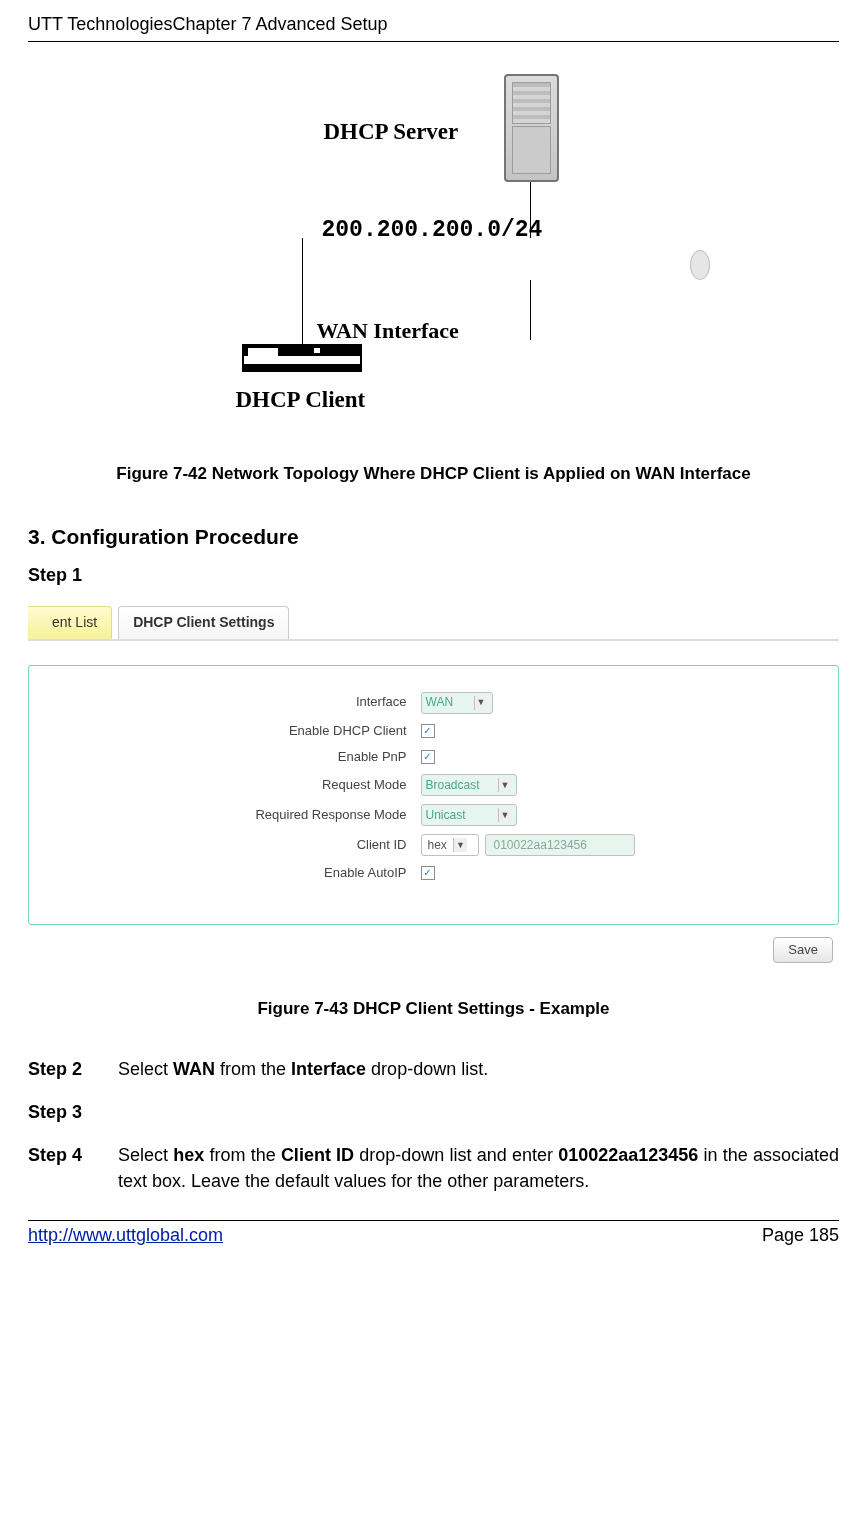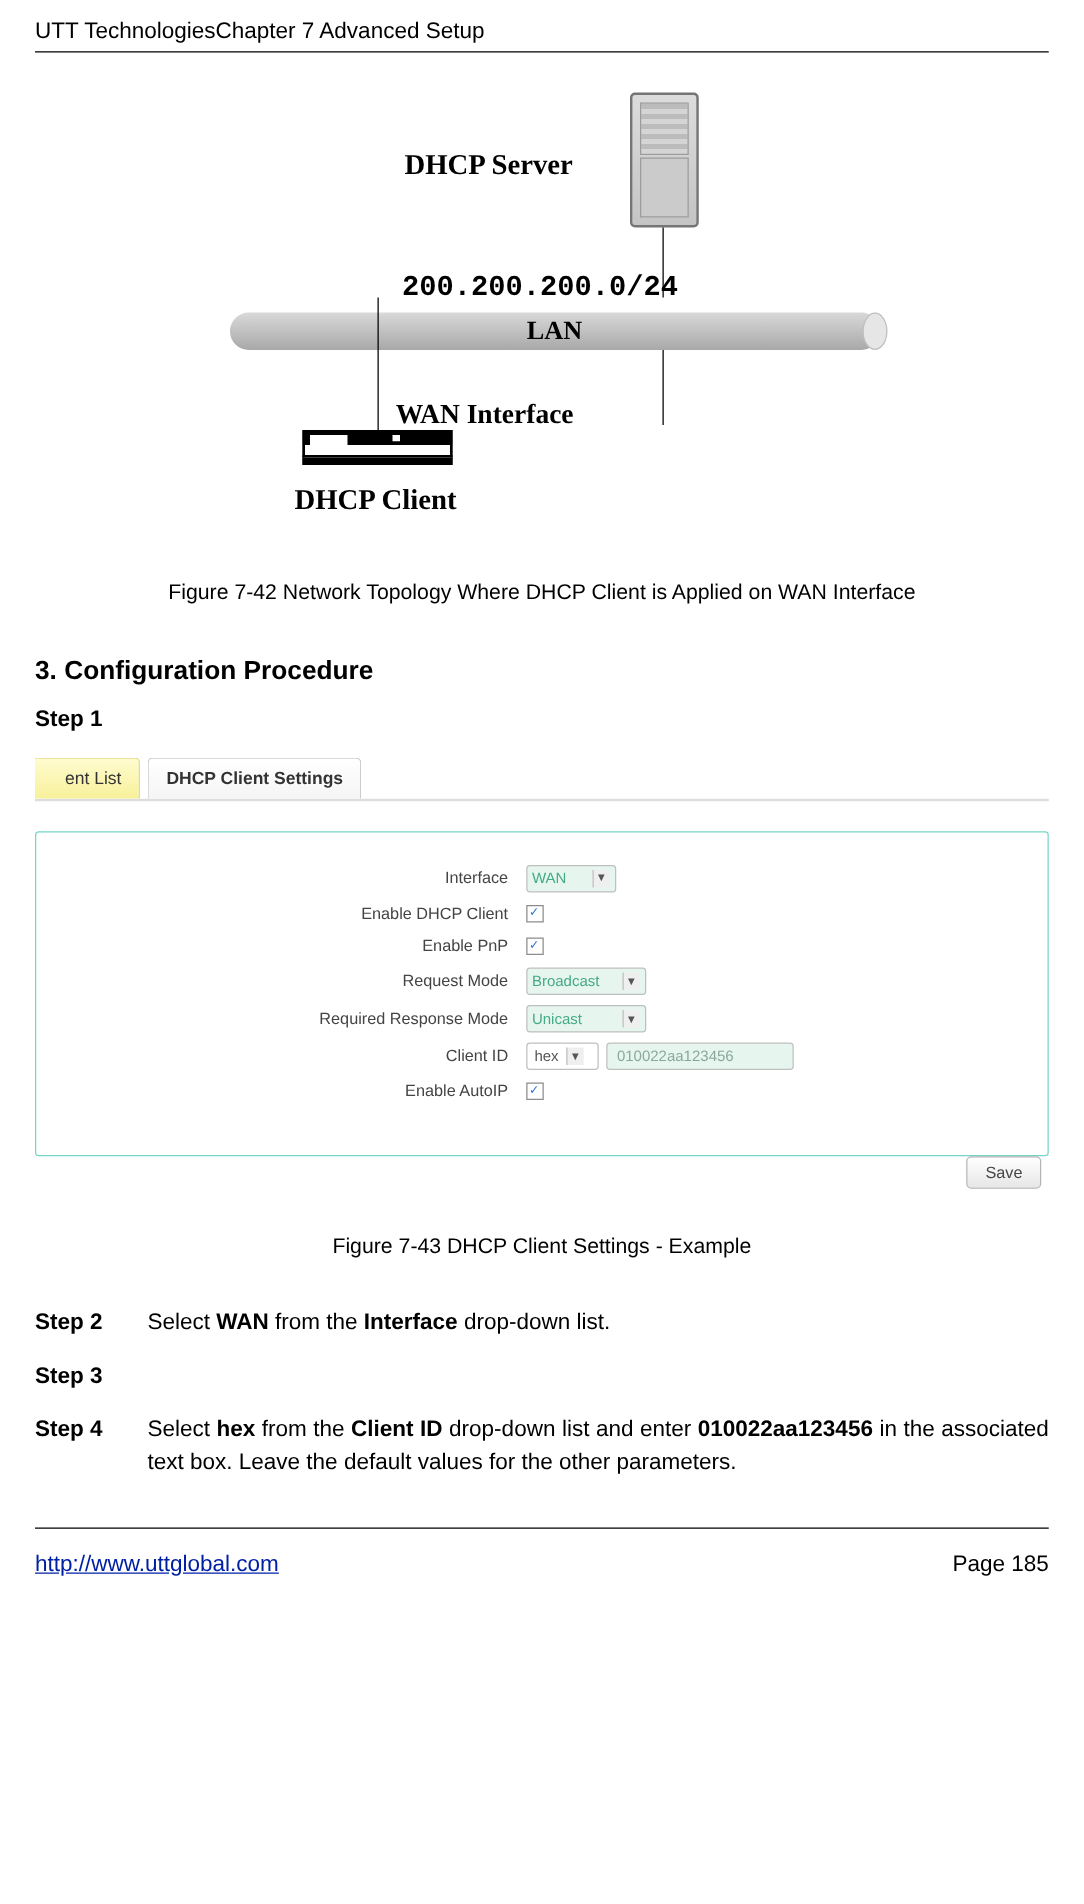--- a/index.html
+++ b/index.html
@@ -99,21 +99,21 @@
     .router-strip{
       position:absolute; top:294px; left:88px; width:120px; height:10px;
       background:#fff; border:2px solid #000; border-top:none;
     }
     .dhcp-client-label{
       position:absolute; top:322px; left:82px;
       font-size:23px; font-weight:bold; font-family:"Times New Roman",serif;
     }
 
     .fig-caption{
-      text-align:center; font-weight:normal; font-size:17px;
+      text-align:center; font-weight:bold; font-size:17px;
       margin:30px 0 36px;
     }
     h3.proc{
       font-size:21px; font-weight:bold; margin-bottom:12px;
     }
     .step{
       margin-bottom:18px;
       display:flex;
     }
     .step-num{
@@ -182,52 +182,49 @@
       background:#e6f6ef; padding:2px 8px; height:22px;
       color:#8aa89a; font-size:12px; min-width:150px;
       display:inline-flex; align-items:center;
     }
     .input-hex{
       border:1px solid #bfbfbf; border-radius:3px;
       background:#fff; height:22px; width:58px;
       display:inline-flex; align-items:center; padding-left:6px;
       font-size:12px; color:#555;
     }
-    .save-row{ display:flex; justify-content:flex-end; padding-right:6px;}
+    .save-row{ display:flex; justify-content:flex-end; margin-top:12px; padding-right:6px;}
     .save-btn{
       border:1px solid #b5b5b5; border-radius:4px;
       background:linear-gradient(#fff,#e6e6e6);
       padding:3px 14px; font-size:13px; color:#444;
     }
 
     .page-footer{
       display:flex; justify-content:space-between; align-items:center;
-      border-top:1px solid #000; margin-top:40px; padding-top:16px;
+      border-top:1px solid #000; margin-top:26px; padding-top:2px;
       font-size:18px;
     }
     .footer-link{ text-decoration:underline; color:#0020a4; }
   </style>
 </head>
 <body>
 
 <div class="page-header">
   <span>UTT Technologies</span>
   <span class="chapter-title">
     <span>Chapter 7 Advanced </span><span class="setup">Setup</span>
   </span>
 </div>
 
 <div class="diagram-wrap">
   <div class="tower"></div>
   <div class="dhcp-server-label">DHCP Server</div>
   <div class="v-top-to-server"></div>
   <div class="subnet-label">200.200.200.0/24</div>
-  <div class="lan-bar">
-      <span>LAN</span>
-    </div>
   <div class="lan-cap"></div>
   <div class="v-mid"></div>
   <div class="v-left"></div>
   <div class="wan-label">WAN Interface</div>
   <div class="router"></div>
   <div class="router-strip"></div>
   <div class="dhcp-client-label">DHCP Client</div>
 </div>
 
 <div class="fig-caption">Figure 7-42 Network Topology Where DHCP Client is Applied on WAN Interface</div>

